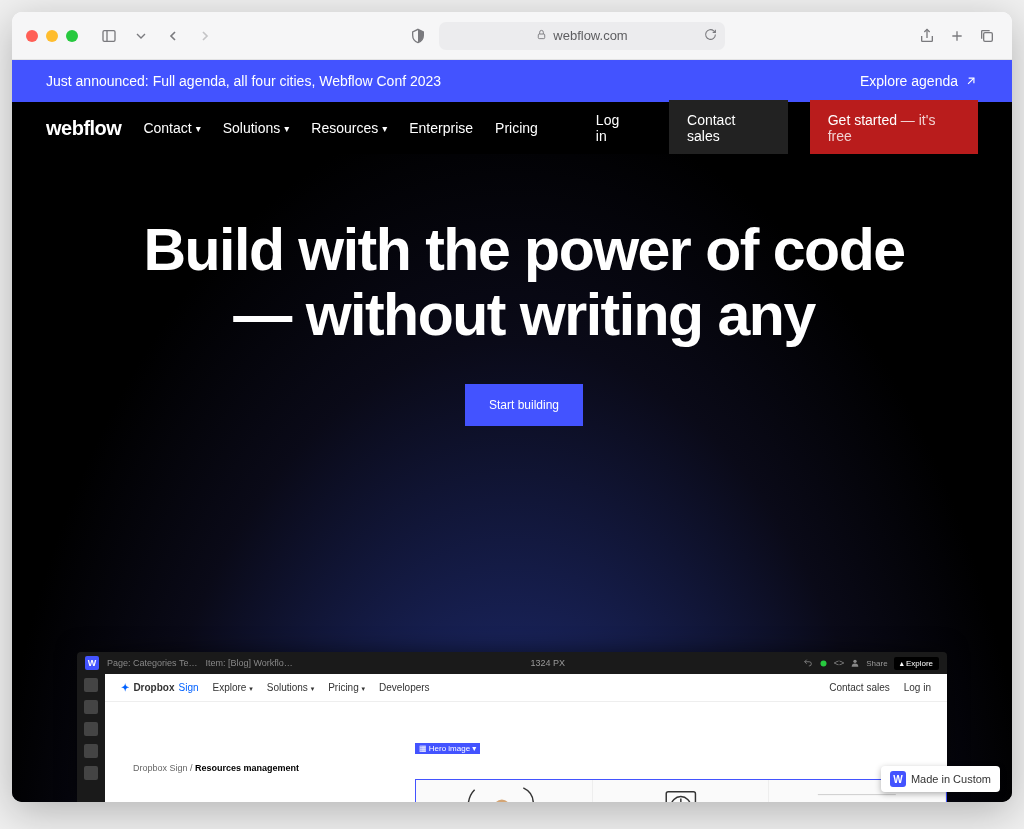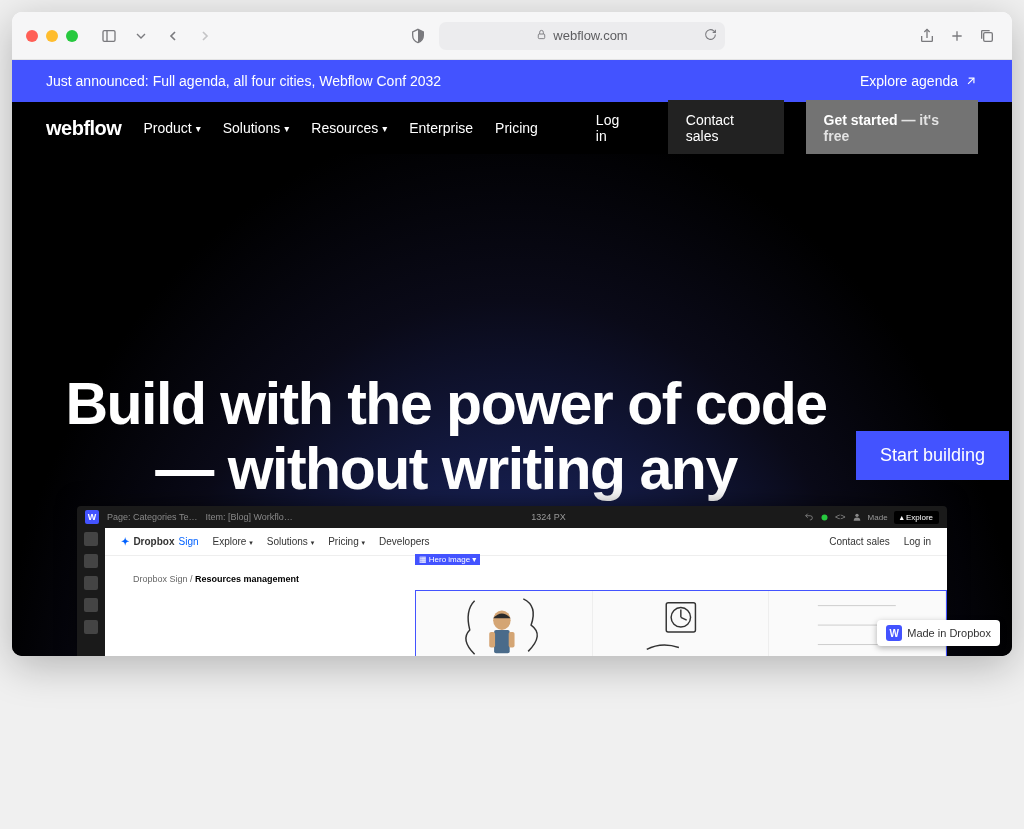--- a/index.html
+++ b/index.html
@@ -7,21 +7,21 @@
   font-family: -apple-system, BlinkMacSystemFont, "Segoe UI", Helvetica, Arial, sans-serif;
   background: #f0f0f0;
   width: 1024px;
   height: 829px;
   overflow: hidden;
 }
 .browser-window {
   position: relative;
   margin: 12px;
   width: 1000px;
-  height: 644px;
+  height: 790px;
   background: #fff;
   border-radius: 10px;
   box-shadow: 0 10px 40px rgba(0,0,0,0.25);
   overflow: hidden;
   display: flex;
   flex-direction: column;
 }
 .chrome-bar {
   height: 48px;
   background: #f6f6f7;
@@ -116,32 +116,32 @@
 .nav-spacer { flex: 1; }
 .btn-plain { color: #fff; font-size: 14px; padding: 10px 14px; cursor: pointer; }
 .btn-dark {
   background: #222;
   color: #fff;
   font-size: 14px;
   padding: 12px 18px;
   cursor: pointer;
 }
 .btn-cta {
-  background: #737373;
+  background: #b91c1c;
   color: #fff;
   font-size: 14px;
   padding: 12px 18px;
   cursor: pointer;
-  font-weight: bold;
 }
 .btn-cta .suffix { opacity: 0.8; }
 .hero {
   flex: 1;
   background: radial-gradient(ellipse at 50% 130%, #2a3a8a 0%, #1a2560 25%, #0a0a18 55%, #000 75%);
   display: flex;
+  flex-direction: column;
   align-items: center;
   padding-top: 64px;
   position: relative;
   padding-left: 24px;
 }
 .hero-title {
   color: #fff;
   font-size: 59px;
   font-weight: 600;
   text-align: center;
@@ -155,21 +155,21 @@
   text-align: center;
   max-width: 560px;
   margin-top: 30px;
   line-height: 1.55;
 }
 .hero-btn {
   margin-top: 36px;
   background: #4353ff;
   color: #fff;
   padding: 14px 24px;
-  font-size: 18px;
+  font-size: 12px;
   font-weight: 500;
   cursor: pointer;
 }
 .editor-preview {
   position: absolute;
   bottom: 0;
   left: 50%;
   transform: translateX(-50%);
   width: 870px;
   height: 150px;
@@ -222,20 +222,21 @@
 .ep-dropbox {
   display: flex; align-items: center; gap: 4px;
   font-weight: 600;
 }
 .ep-dropbox .x { color: #0061ff; font-weight: 900; }
 .ep-dropbox .sign { color: #0061ff; font-weight: 400; }
 .ep-canvas-nav .nright { margin-left: auto; display: flex; gap: 14px; }
 .ep-canvas-content {
   padding: 18px 28px;
   position: relative;
+  margin-top: 43px;
 }
 .ep-breadcrumb {
   font-size: 9px;
   color: #666;
 }
 .ep-breadcrumb b { color: #000; font-weight: 600; }
 .ep-hero-label {
   position: absolute;
   top: -2px;
   left: 310px;
@@ -397,34 +398,34 @@
             <rect x="7" y="7" width="13" height="13" rx="2"></rect>
             <path d="M4 16 V5 a1 1 0 0 1 1 -1 h11"></path>
           </svg>
       </div>
     </div>
   </div>
 
   <div class="viewport">
 
     <div class="announcement">
-      <span>Just announced: Full agenda, all four cities, Webflow Conf 2032</span>
+      <span>Just announced: Full agenda, all four cities, Webflow Conf 2023</span>
       <span class="explore">
         <span>Explore agenda</span>
         <svg width="14" height="14" viewBox="0 0 24 24" fill="none" stroke="currentColor" stroke-width="2">
             <line x1="7" y1="17" x2="17" y2="7"></line>
             <polyline points="8 7 17 7 17 16"></polyline>
           </svg>
       </span>
     </div>
 
     <div class="nav">
       <span class="logo">webflow</span>
       <span class="nav-item">
-          <span>Product</span>
+          <span>Contact</span>
           <span class="chev">▾</span>
         </span>
       <span class="nav-item">
           <span>Solutions</span>
           <span class="chev">▾</span>
         </span>
       <span class="nav-item">
           <span>Resources</span>
           <span class="chev">▾</span>
         </span>
@@ -456,21 +457,21 @@
                 <path d="M4 9 h11 a5 5 0 0 1 0 10 h-1"></path>
               </svg>
             <svg width="9" height="9" viewBox="0 0 24 24" fill="#27c93f">
                 <circle cx="12" cy="12" r="8"></circle>
               </svg>
             <span style="color:#888">&lt;&gt;</span>
             <svg width="10" height="10" viewBox="0 0 24 24" fill="#888">
                 <circle cx="12" cy="8" r="4"></circle>
                 <path d="M4 21 a8 8 0 0 1 16 0"></path>
               </svg>
-            <span class="ep-share">Made</span>
+            <span class="ep-share">Share</span>
             <span class="ep-publish">▴ <span>Explore</span></span>
           </div>
         </div>
         <div class="ep-body">
           <div class="ep-sidebar">
             <div class="ep-sidebar-icon"></div>
             <div class="ep-sidebar-icon"></div>
             <div class="ep-sidebar-icon"></div>
             <div class="ep-sidebar-icon"></div>
             <div class="ep-sidebar-icon"></div>
@@ -525,18 +526,18 @@
                     </svg>
                 </div>
               </div>
             </div>
           </div>
         </div>
       </div>
 
       <div class="made-badge">
         <span class="w">W</span>
-        <span>Made in Dropbox</span>
+        <span>Made in Custom</span>
       </div>
     </div>
 
   </div>
 </div>
 
 </body></html>

